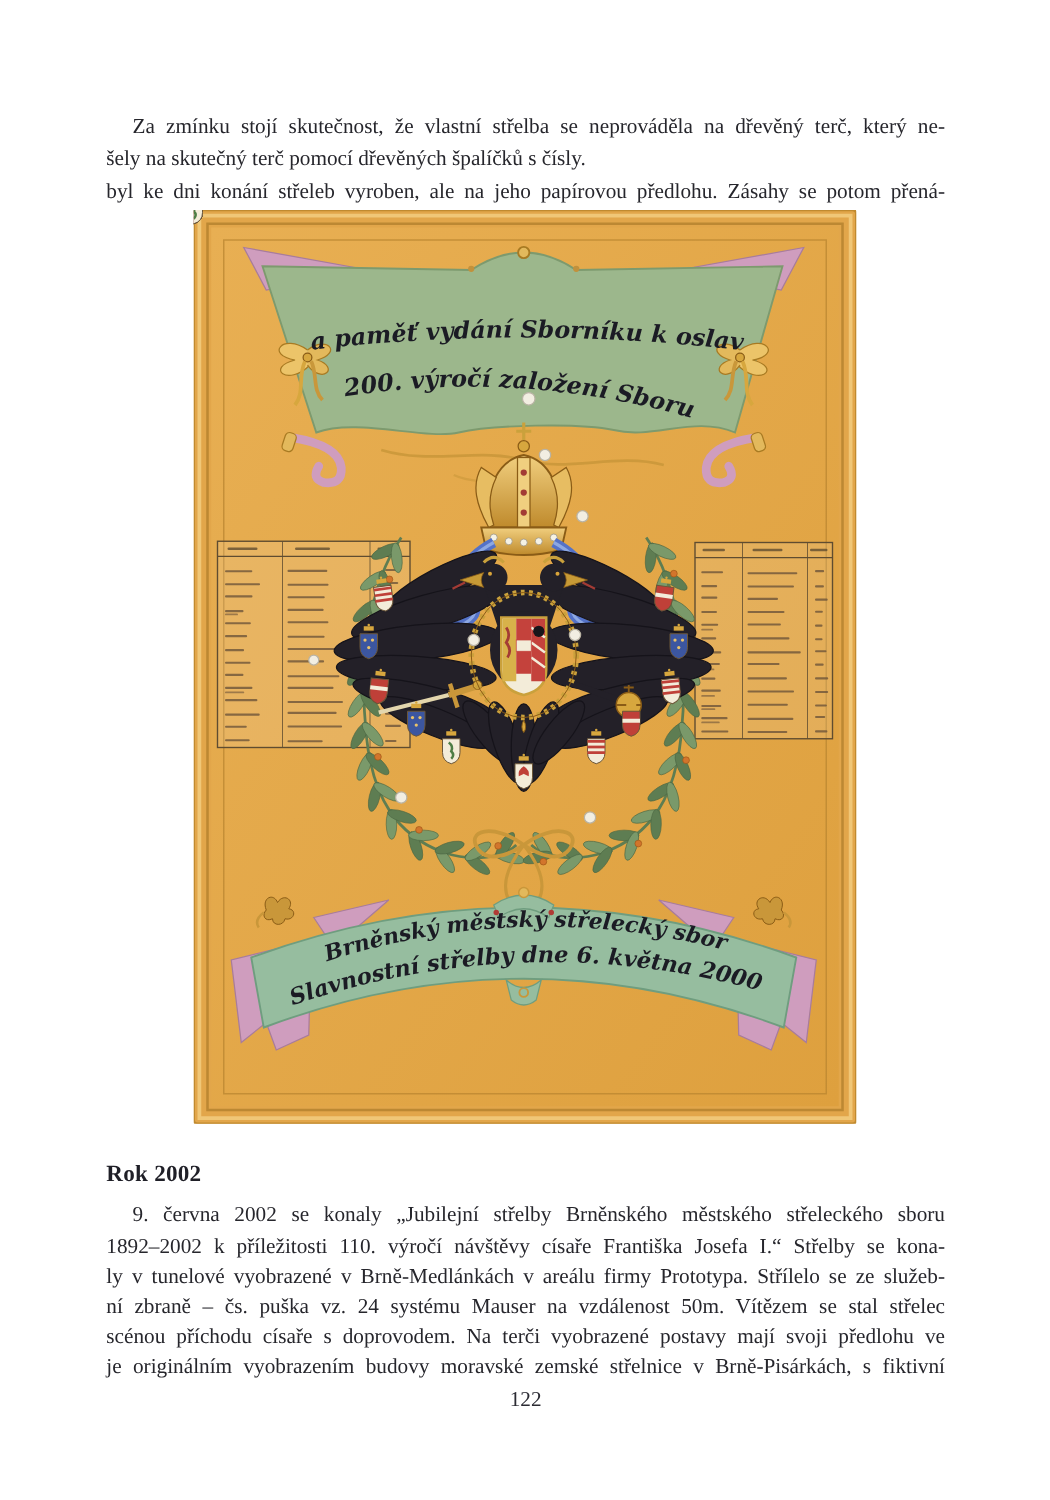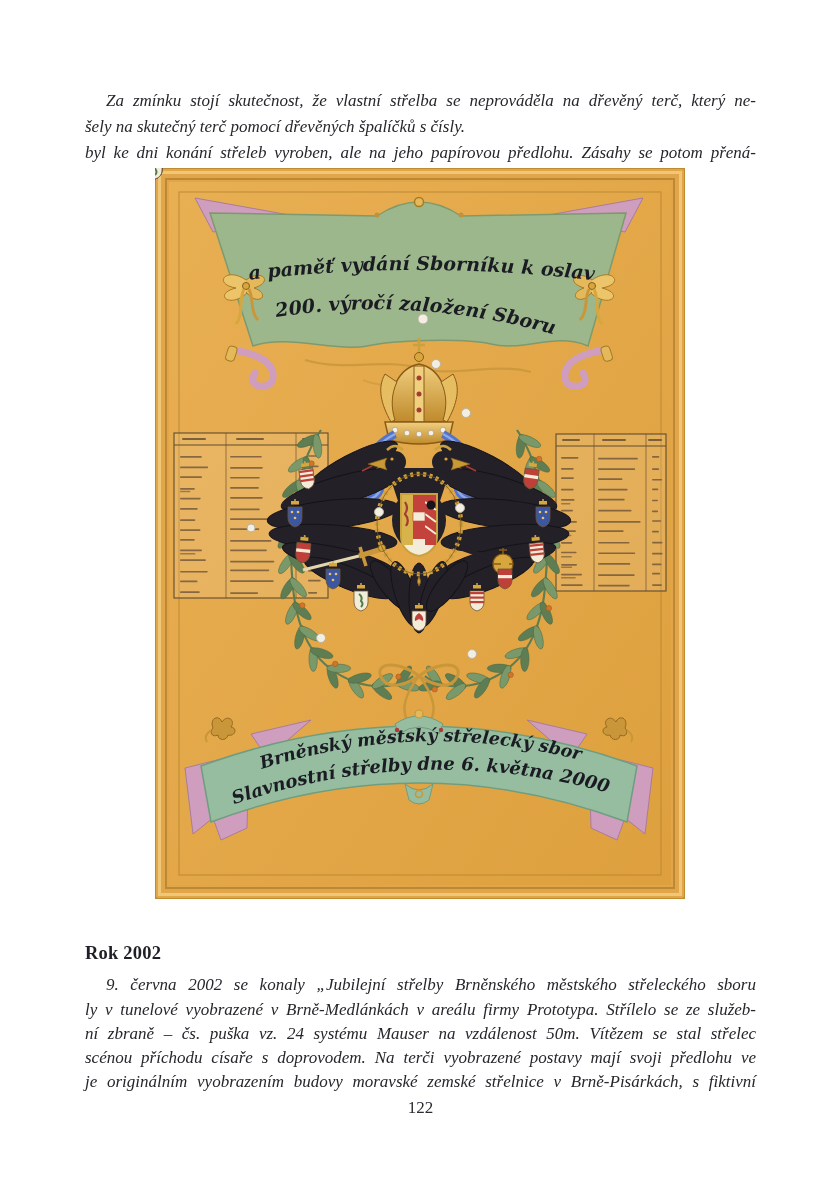--- a/index.html
+++ b/index.html
@@ -1,30 +1,30 @@
 <!DOCTYPE html>
 <html><head>
 <meta charset="utf-8">
 <style>
   html,body{margin:0;padding:0;background:#ffffff;}
   .page{
     position:relative;width:840px;height:1200px;background:#ffffff;
     font-family:"Liberation Serif",serif;color:#26262c;overflow:hidden;
   }
   .textcol{margin:0 84px 0 85px;}
-  .para{font-size:17px;font-style:italic;}
+  .para{font-size:17px;}
   .para .line{
     text-align:justify;text-align-last:justify;white-space:nowrap;overflow:visible;
   }
   .para .line.last{text-align-last:left;}
   .para .line.indent{text-indent:21px;}
   .para-top{margin-top:88px;line-height:25.8px;}
   .para-body{margin-top:9px;line-height:24.2px;}
   .section-heading{
-    margin-top:44px;font-weight:bold;font-size:18.5px;letter-spacing:.2px;color:#1f1f27;
+    margin-top:31px;font-weight:bold;font-size:18.5px;letter-spacing:.2px;color:#1f1f27;
   }
   .page-number{margin-top:4px;text-align:center;font-size:17px;color:#2b2b33;}
   .target-fig{width:530px;height:731px;margin:3px auto 0;position:relative;}
   .target-fig svg{display:block;}
 </style>
 </head>
 <body>
 
 <div class="page">
 
@@ -447,20 +447,21 @@
           <textPath href="#bb2p" startOffset="50%">Slavnostní střelby dne 6. května 2000</textPath>
         </text>
       </g>
     </svg>
   </div>
 
   <div class="textcol">
     <div class="section-heading">Rok 2002</div>
     <div class="para para-body">
         <div class="line indent">9. června 2002 se konaly „Jubilejní střelby Brněnského městského střeleckého sboru</div>
+        <div class="line">1892–2002 k příležitosti 110. výročí návštěvy císaře Františka Josefa I.“ Střelby se kona-</div>
         <div class="line">ly v tunelové vyobrazené v Brně-Medlánkách v areálu firmy Prototypa. Střílelo se ze služeb-</div>
         <div class="line">ní zbraně – čs. puška vz. 24 systému Mauser na vzdálenost 50m. Vítězem se stal střelec</div>
         <div class="line">scénou příchodu císaře s doprovodem. Na terči vyobrazené postavy mají svoji předlohu ve</div>
         <div class="line">je originálním vyobrazením budovy moravské zemské střelnice v Brně-Pisárkách, s fiktivní</div>
       </div>
     <div class="page-number">122</div>
   </div>
 
 </div>
 

